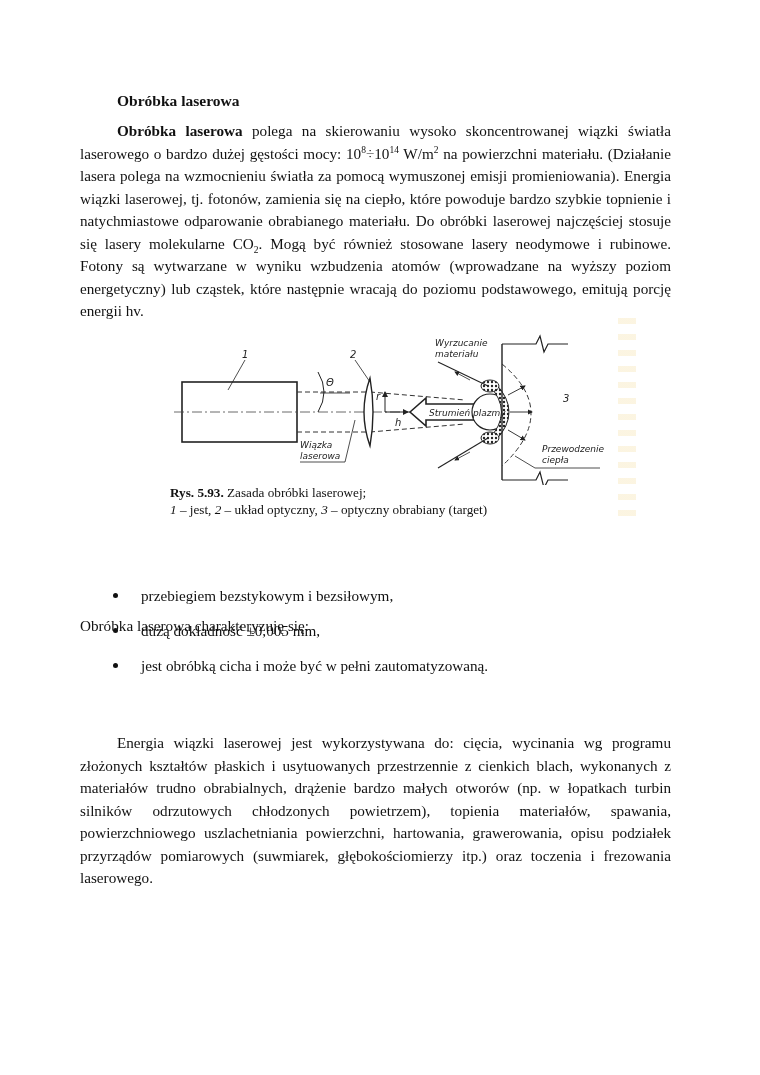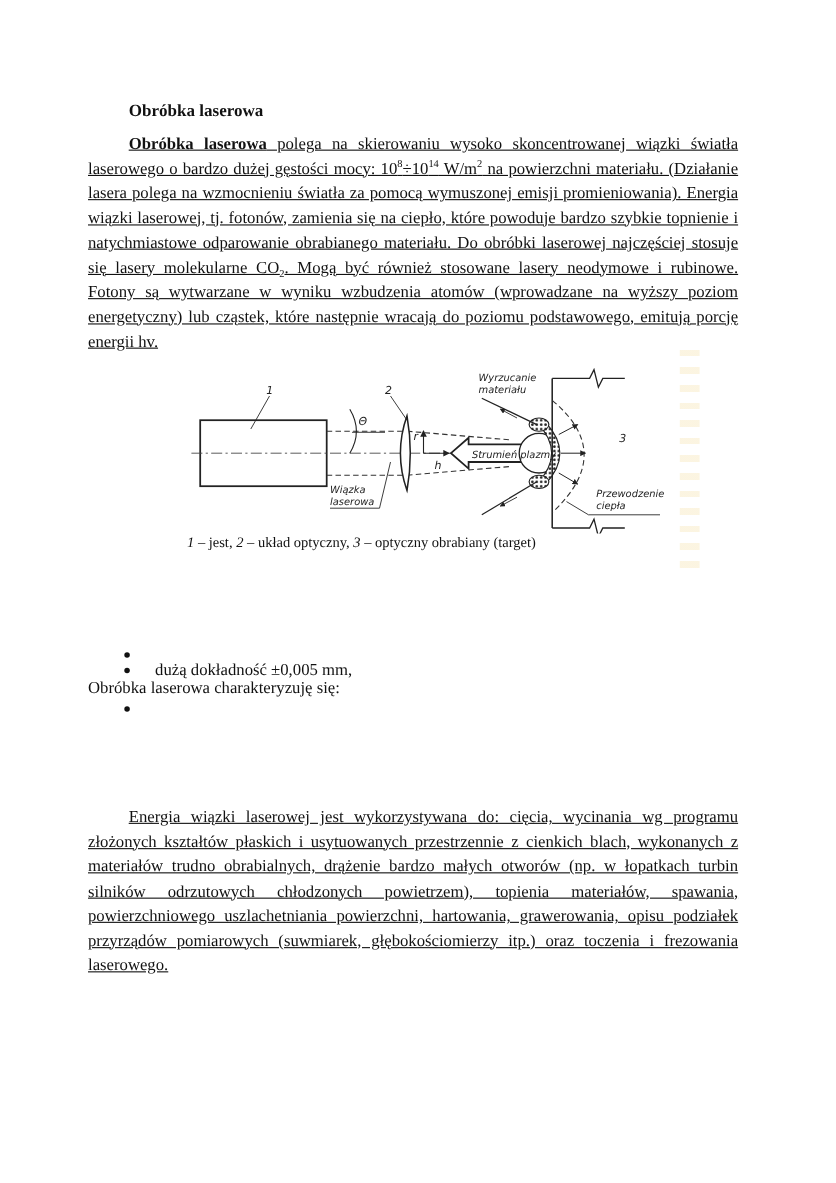--- a/index.html
+++ b/index.html
@@ -1,21 +1,21 @@
 <!DOCTYPE html>
 <html><head>
 <meta charset="utf-8">
 <style>
   html, body { margin: 0; padding: 0; background: #ffffff; }
   body {
     width: 760px; height: 1075px; position: relative; overflow: hidden;
     font-family: "Liberation Serif", serif; color: #111; font-size: 15.2px;
   }
   .heading { position: absolute; left: 117px; top: 92px; font-weight: bold; font-size: 15.5px; }
-  .para { position: absolute; left: 80px; width: 591px; line-height: 22.5px; text-align: justify; text-indent: 37px; text-decoration: underline; }
+  .para { position: absolute; left: 80px; width: 591px; line-height: 22.5px; text-align: justify; text-indent: 37px; }
   .p1 { top: 120px; }
   .p1 b { font-weight: bold; }
   sup, sub { font-size: 9.5px; line-height: 0; }
   .figure { position: absolute; left: 170px; top: 320px; width: 480px; height: 210px; }
   .figure svg { position: absolute; left: 0; top: 0; }
   .caption { position: absolute; left: 170px; top: 484px; font-size: 13.2px; line-height: 17px; font-family: "Liberation Serif", serif; }
   .caption b { font-weight: bold; }
   .intro { position: absolute; left: 80px; top: 580px; margin-top: 37px; }
   .bullets { position: absolute; left: 80px; top: 585px; width: 591px; margin: 0; padding: 0; list-style: none; }
   .bullets li { position: relative; padding-left: 61px; line-height: 21px; margin-bottom: 14px; text-align: justify; }
@@ -102,24 +102,25 @@
     <text x="265" y="26" class="fig-label" style="font-size:9px">Wyrzucanie</text>
     <text x="265" y="37" class="fig-label" style="font-size:9px">materiału</text>
     <text x="130" y="128" class="fig-label" style="font-size:9px">Wiązka</text>
     <text x="130" y="139" class="fig-label" style="font-size:9px">laserowa</text>
     <text x="372" y="132" class="fig-label" style="font-size:9px">Przewodzenie</text>
     <text x="372" y="143" class="fig-label" style="font-size:9px">ciepła</text>
   </svg>
 </div>
 
 <div class="caption">
+  <div><b>Rys. 5.93.</b><span> Zasada obróbki laserowej;</span></div>
   <div><i>1</i><span> – jest, </span><i>2</i><span> – układ optyczny, </span><i>3</i><span> – optyczny obrabiany (target)</span></div>
 </div>
 
 <div class="intro">Obróbka laserowa charakteryzuję się:</div>
 
 <ul class="bullets">
-  <li><span class="dot"></span></li>
+  <li><span class="dot"></span><span>przebiegiem bezstykowym i bezsiłowym,</span></li>
   <li><span class="dot"></span><span>dużą dokładność ±0,005 mm,</span></li>
-  <li><span class="dot"></span></li>
+  <li><span class="dot"></span><span>jest obróbką cicha i może być w pełni zautomatyzowaną.</span></li>
 </ul>
 
 <div class="para p2">Energia wiązki laserowej jest wykorzystywana do: cięcia, wycinania wg programu złożonych kształtów płaskich i usytuowanych przestrzennie z cienkich blach, wykonanych z materiałów trudno obrabialnych, drążenie bardzo małych otworów (np. w łopatkach turbin silników odrzutowych chłodzonych powietrzem), topienia materiałów, spawania, powierzchniowego uszlachetniania  powierzchni, hartowania, grawerowania, opisu podziałek przyrządów pomiarowych (suwmiarek, głębokościomierzy itp.) oraz toczenia i frezowania laserowego.</div>
 
 </body></html>

